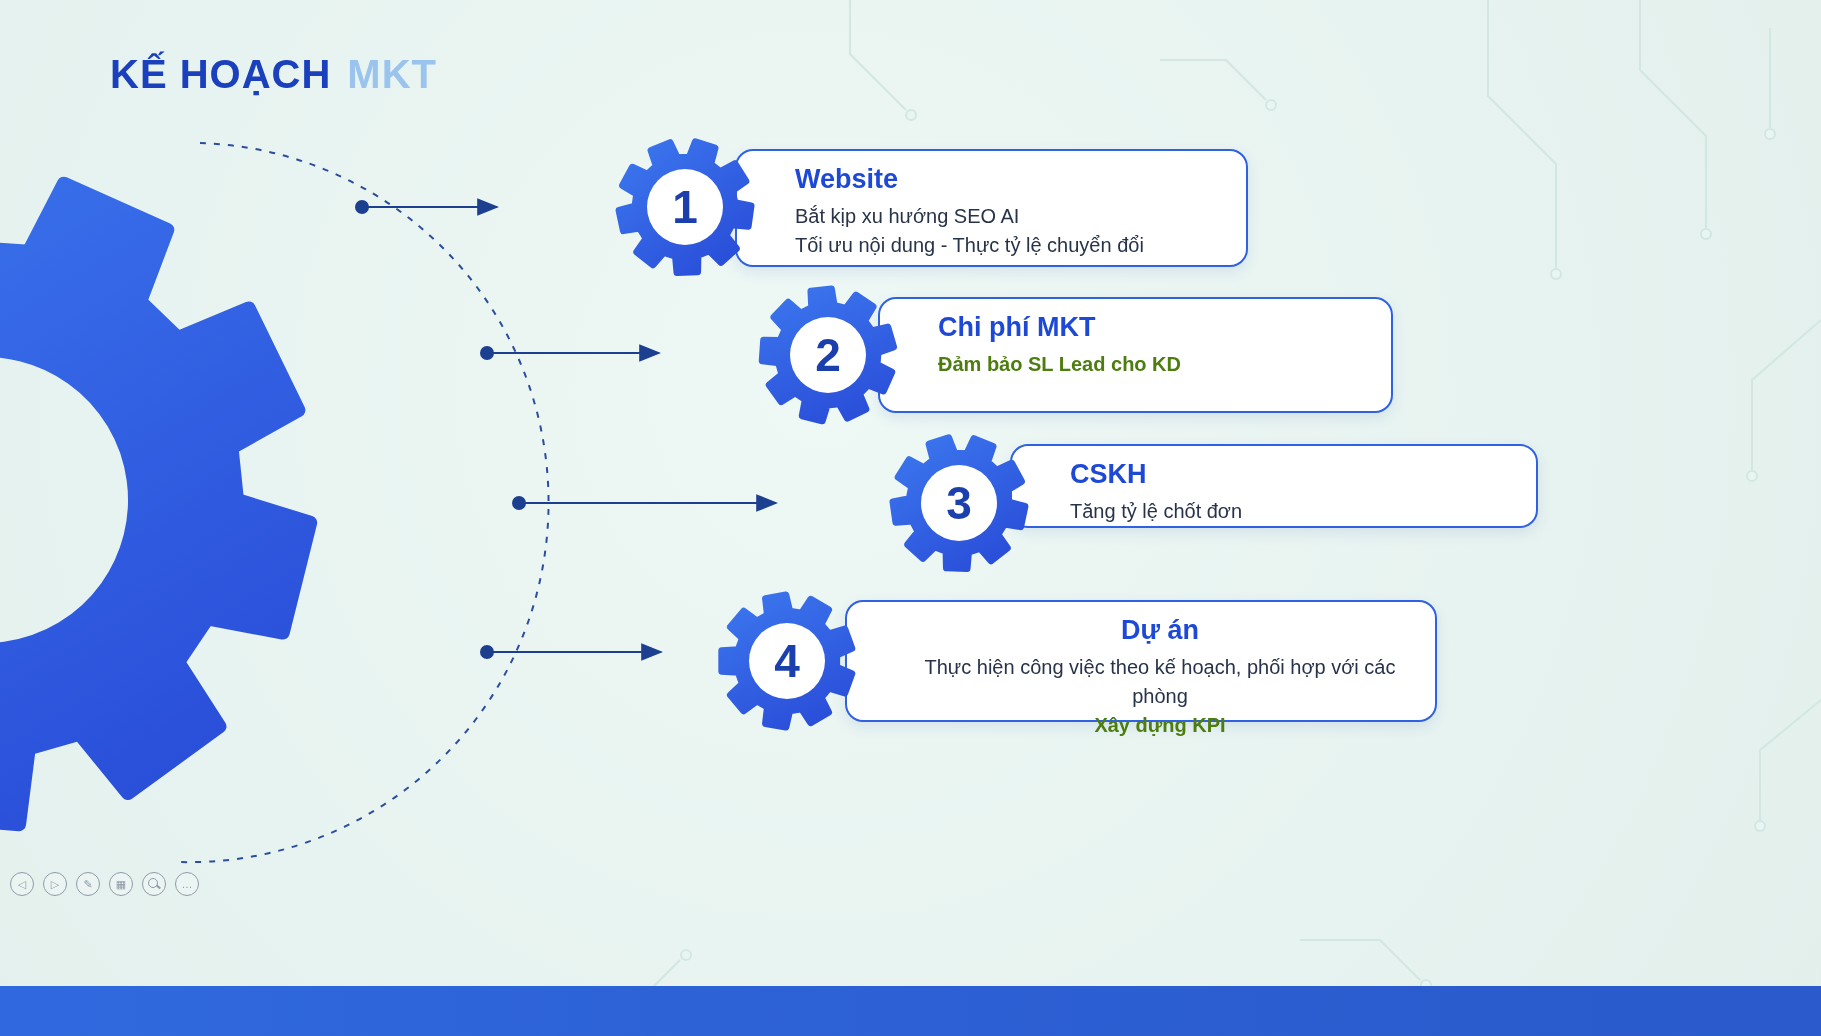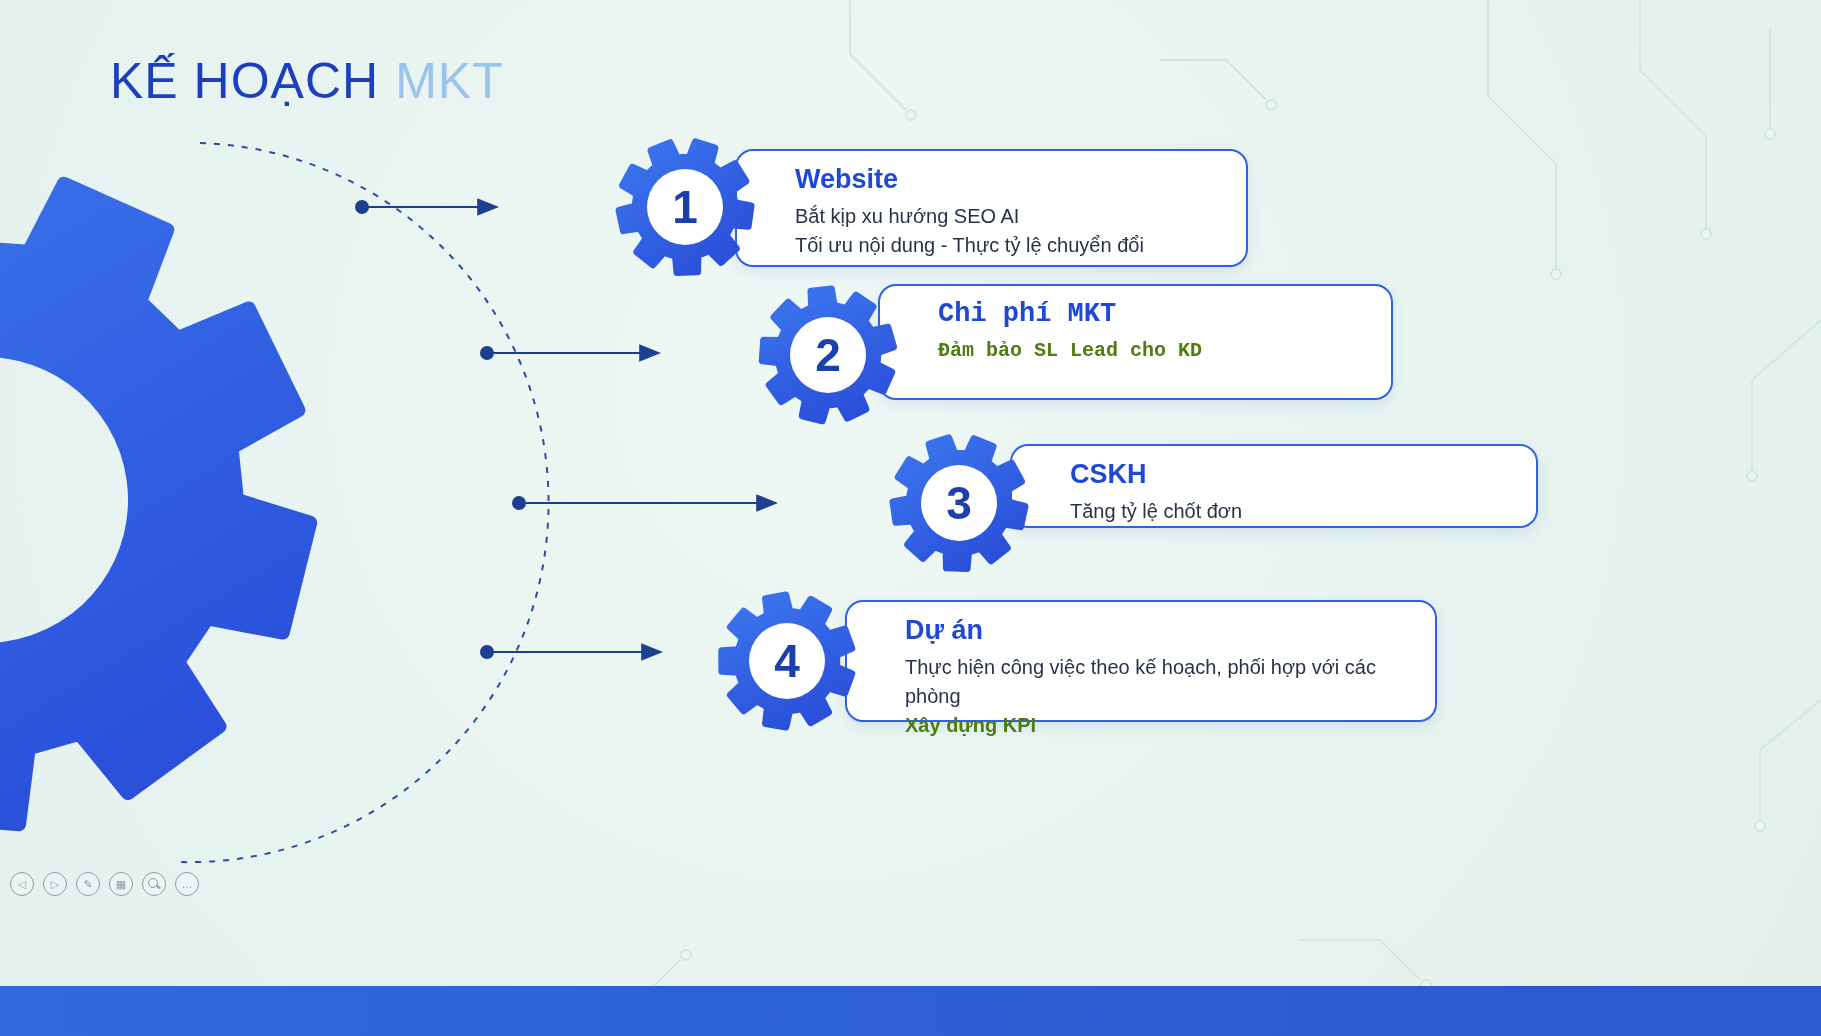--- a/index.html
+++ b/index.html
@@ -2,21 +2,21 @@
 <html><head>
 <meta charset="utf-8">
 <style>
   html,body{margin:0;padding:0;background:#dfeeea;}
   .stage{
     position:relative;width:1821px;height:1036px;overflow:hidden;
     background:radial-gradient(circle at 45% 38%, #eef8f5 0%, #e7f3f0 60%, #e2efeb 100%);
     font-family:"Liberation Sans", sans-serif;
   }
   
-  .slide-title{position:absolute;left:110px;top:52px;font-size:50px;font-weight:normal;letter-spacing:1px;}
+  .slide-title{position:absolute;left:110px;top:52px;font-size:40px;font-weight:bold;letter-spacing:1px;}
   .slide-title .t-dark{color:#1b40bd;}
   .slide-title .t-light{color:#9ac4ed;margin-left:16px;}
   
   svg.overlay{position:absolute;left:0;top:0;z-index:1;pointer-events:none;}
   .arc{fill:none;stroke:#2a4da0;stroke-width:2;stroke-dasharray:6 8;}
   .dot{fill:#1d3f8f;}
   .arrow{stroke:#1d3f8f;stroke-width:2;}
   .decor-line{fill:none;stroke:#d3e7e2;stroke-width:2;}
   .decor-node{fill:#e9f5f2;stroke:#d3e7e2;stroke-width:2;}
   
@@ -25,23 +25,23 @@
   svg.gear{position:absolute;z-index:4;}
   svg.gear text{font-family:"Liberation Sans",sans-serif;font-weight:bold;font-size:46px;fill:#1c3fae;text-anchor:middle;}
   .g1{left:610px;top:132px;} .g2{left:753px;top:280px;} .g3{left:884px;top:428px;} .g4{left:712px;top:586px;}
   
   .card{
     position:absolute;z-index:3;background:#ffffff;border:2px solid #2f62e3;border-radius:18px;
     box-shadow:0 5px 14px rgba(30,70,180,.10);box-sizing:border-box;
     padding:13px 20px 18px 58px;
   }
   .c1{left:735px;top:149px;width:513px;height:118px;}
-  .c2{left:878px;top:284px;width:515px;height:116px;font-family:Liberation Mono, monospace;}
+  .c2{left:878px;top:297px;width:515px;height:116px;}
   .c3{left:1010px;top:444px;width:528px;height:84px;}
-  .c4{left:845px;top:600px;width:592px;height:122px;}
+  .c4{left:845px;top:600px;width:592px;height:122px;text-align:center;}
   .ct{font-size:27px;font-weight:bold;color:#1d49d6;margin-bottom:7px;}
   .cl{font-size:20px;line-height:29px;color:#273349;}
   .cl.green{color:#4d7c0f;font-weight:bold;}
   
   .controls{position:absolute;left:10px;top:872px;display:flex;gap:9px;z-index:6;color:#7f8b9b;opacity:.85;}
   .ctl{
     width:22px;height:22px;border:1px solid currentColor;border-radius:50%;
     display:flex;align-items:center;justify-content:center;font-size:11px;line-height:1;
     cursor:pointer;background:rgba(255,255,255,.25);
   }

